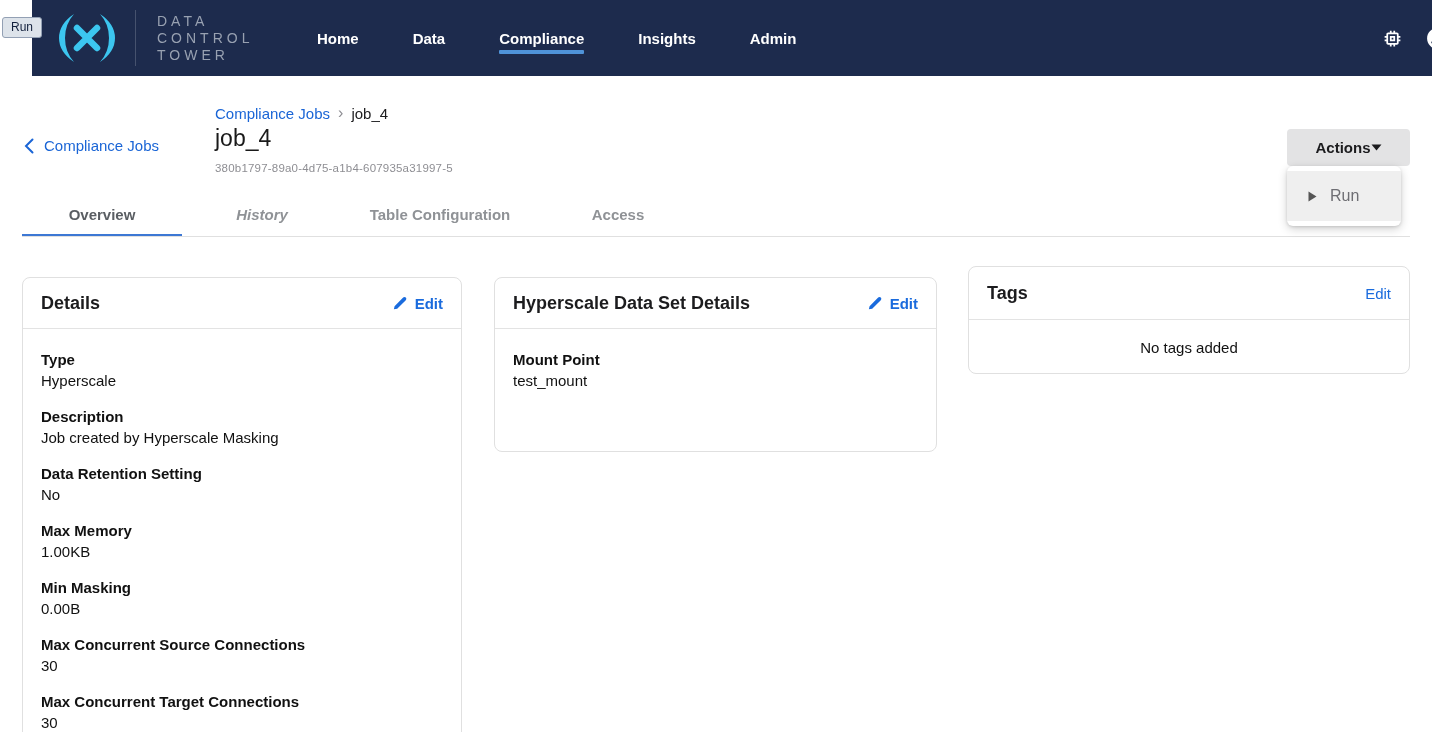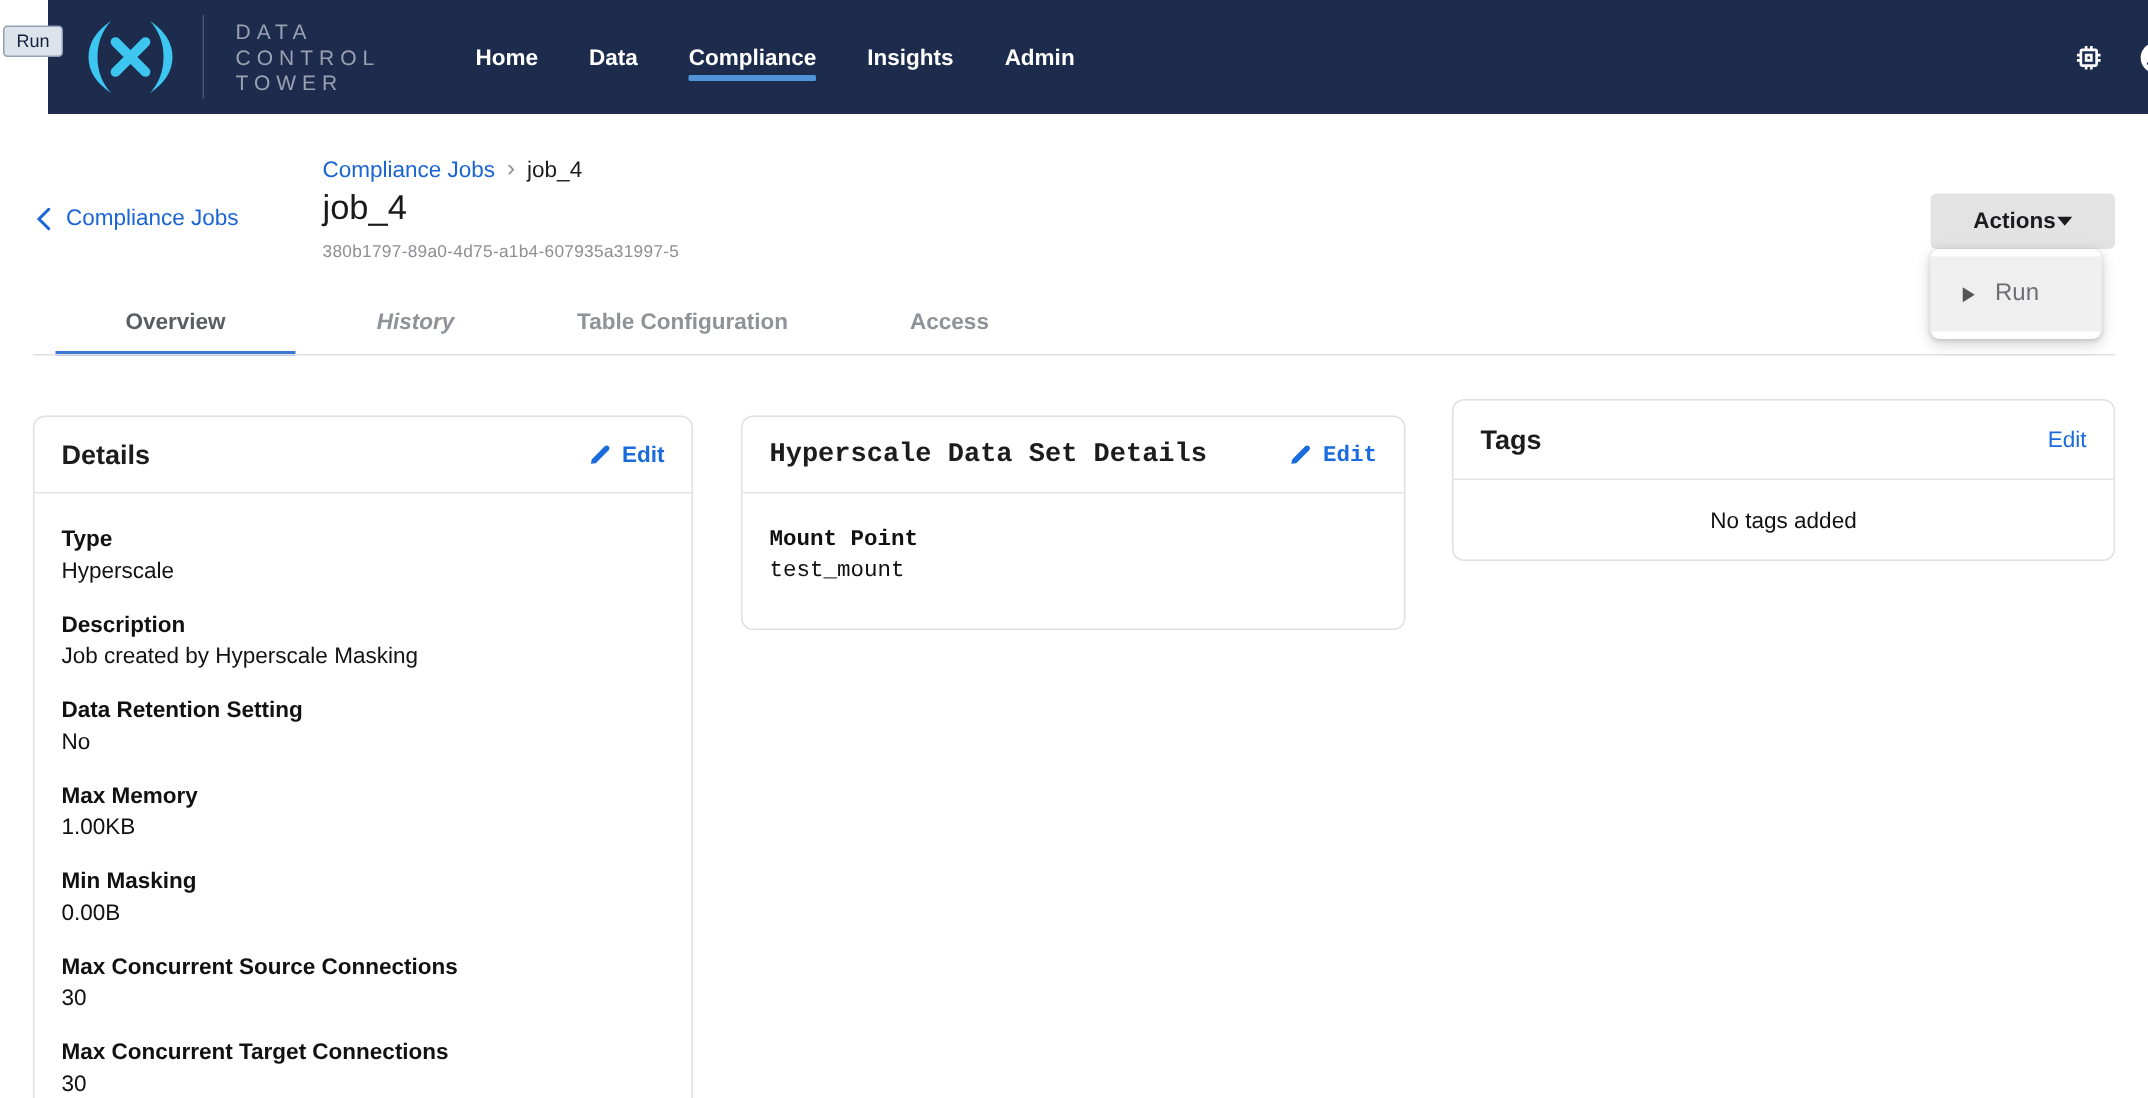--- a/index.html
+++ b/index.html
@@ -11,21 +11,21 @@
             background:#1d2b4d;margin-left:32px; }
   .ghost-chip { position:absolute; left:2px; top:17px; z-index:30;
                 background:#dde3ea; border:1px solid #93a0b4; border-radius:3px;
                 padding:2px 8px 3px; font-size:12px; color:#13213d; }
   .logo-icon { position:absolute; left:23px; top:11px; }
   .logo-divider { position:absolute; left:103px; top:10px; width:1px; height:56px;
                   background:#46526e; }
   .logo-text { position:absolute; left:125px; top:13px; color:#98a1b1;
                font-size:14px; letter-spacing:4px; line-height:17px; font-weight:500;}
   .nav { position:absolute; left:285px; top:0; height:76px; display:flex;
-         align-items:center; gap:34px; }
+         align-items:center; gap:54px; }
   .nav-item { position:relative; color:#fff; font-size:15px; font-weight:bold;
               height:76px; display:flex; align-items:center; cursor:pointer; }
   .nav-item .active-bar { display:none; }
   .nav-item.active .active-bar { display:block; position:absolute; left:0; right:0;
               bottom:22px; height:4px; background:#4f93d9; border-radius:1px; }
   .nav-right { position:absolute; right:14px; top:0; height:76px; display:flex;
                align-items:center; gap:22px; }
 
   
   .back-link { position:absolute; left:24px; top:137px; display:flex; gap:10px;
@@ -47,21 +47,21 @@
                  font-family:inherit; }
   .actions-btn span { font-size:15px; font-weight:bold; color:#1c1c1e; }
   .actions-menu { position:absolute; left:1287px; top:166px; width:114px;
                   background:#fff; border-radius:6px; z-index:20; padding:5px 0;
                   box-shadow:0 3px 10px rgba(0,0,0,.18), 0 1px 3px rgba(0,0,0,.12); }
   .actions-menu .menu-item { height:50px; background:#efefef; display:flex;
                   align-items:center; gap:13px; padding-left:21px; cursor:pointer;
                   font-size:16px; color:#6e6e73; }
 
   
-  .tabs { position:absolute; left:37px; top:192px; height:45px; display:flex; }
+  .tabs { position:absolute; left:22px; top:192px; height:45px; display:flex; }
   .tab { position:relative; display:flex; align-items:center; justify-content:center;
          font-size:15px; font-weight:bold; color:#8f9296; cursor:pointer; }
   .tab.active { color:#5a5e63; }
   .tab .tab-bar { display:none; }
   .tab.active .tab-bar { display:block; position:absolute; left:0; right:0; bottom:0;
          height:3px; background:#3d78d4; }
   .tab-rail { position:absolute; left:22px; top:236px; width:1388px; height:1px;
               background:#e0e0e0; }
 
   
@@ -71,21 +71,21 @@
                  justify-content:space-between; padding:0 18px;
                  border-bottom:1px solid #e3e3e3; }
   .card-title { font-size:18px; font-weight:bold; color:#1c1c1e; }
   .edit-link { display:flex; align-items:center; gap:8px; color:#1a6bdd;
                font-size:15px; font-weight:bold; cursor:pointer; }
   .card-body { padding:20px 18px; }
   .field { margin-bottom:15px; }
   .field-label { font-size:15px; font-weight:bold; color:#111; line-height:21px; }
   .field-value { font-size:15px; color:#111; line-height:21px; }
   #details-card   { left:22px;  top:277px; width:440px; height:480px; }
-  #hyperscale-card{ left:494px; top:277px; width:443px; height:143px;font-family:Liberation Mono, monospace; }
+  #hyperscale-card{ left:494px; top:277px; width:443px; height:175px; }
   #tags-card      { left:968px; top:266px; width:442px; height:108px; }
   #tags-card .card-header { height:53px; }
   #tags-card .edit-link { font-weight:normal; }
   .tags-empty { height:54px; display:flex; align-items:center; justify-content:center;
                 font-size:15px; color:#111; }
 </style>
 </head>
 <body>
 
 <div class="navbar">

